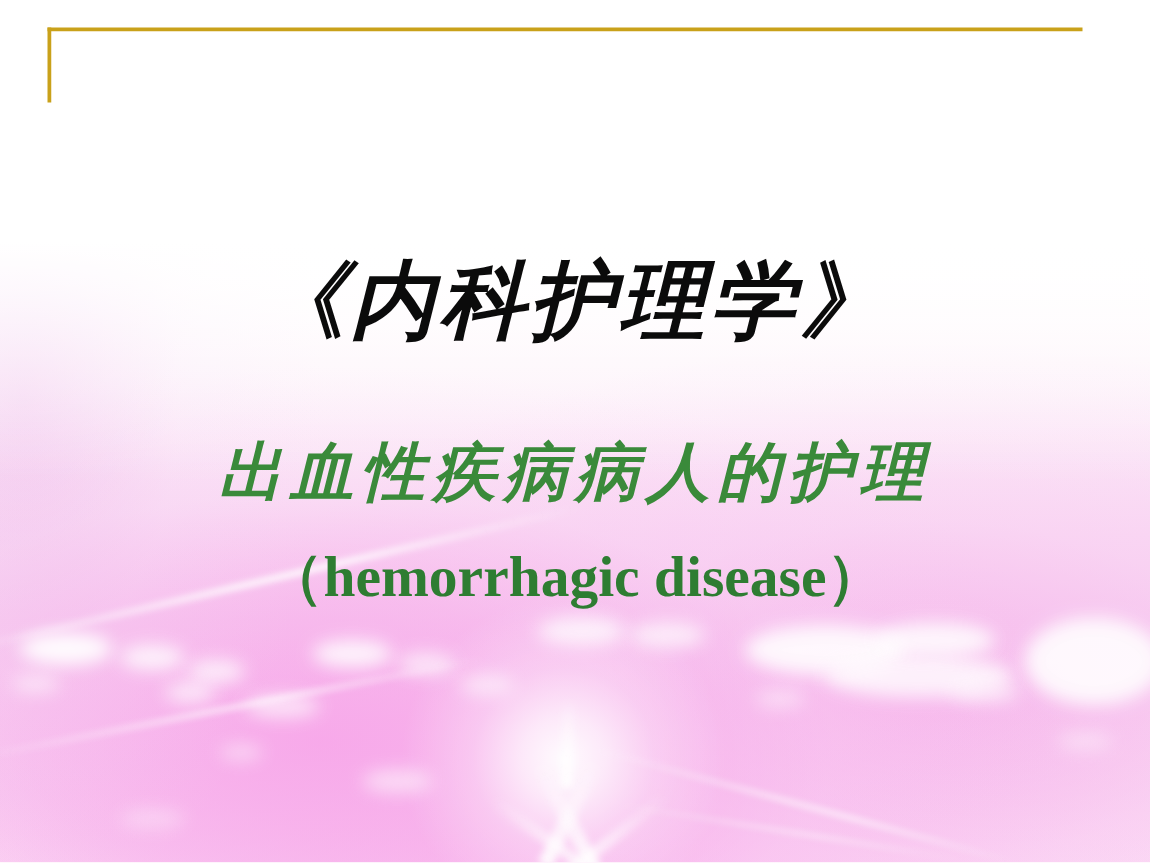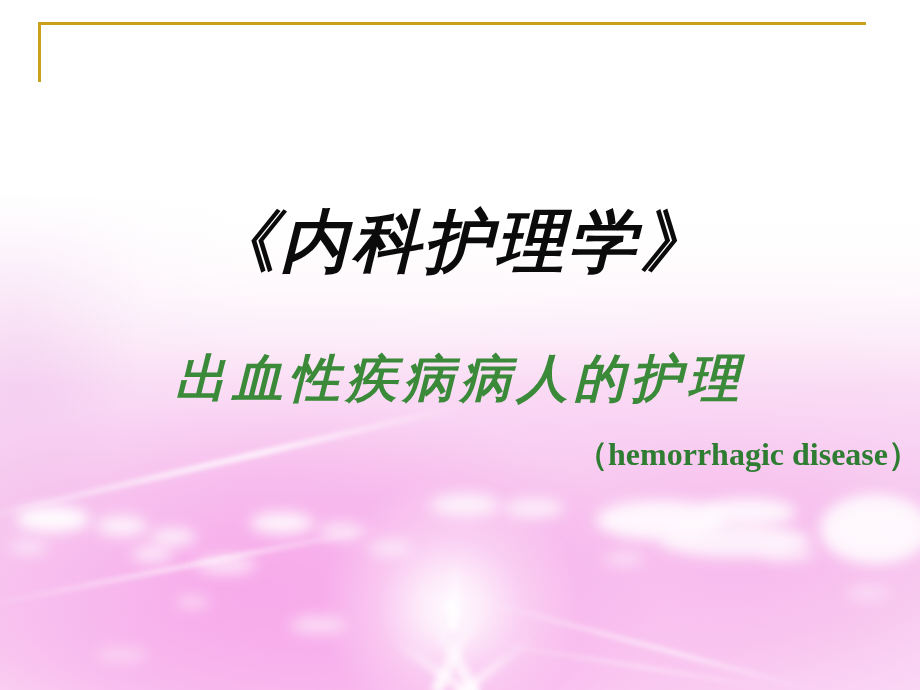--- a/index.html
+++ b/index.html
@@ -167,24 +167,24 @@
     font-weight: 700;
     font-style: italic;
     letter-spacing: 6px;
     line-height: 1.05;
     white-space: nowrap;
   }
   .subtitle-en {
     position: absolute;
     left: 0; right: 0;
     top: 437px;
-    text-align: right;
+    text-align: center;
     color: #2e7d32;
     font-family: "Liberation Serif", "DejaVu Serif", serif;
-    font-size: 32px;
+    font-size: 46px;
     font-weight: 700;
     letter-spacing: 0px;
     line-height: 1.1;
     white-space: nowrap;
   }
 </style>
 </head>
 <body>
 
 <div id="slide">

